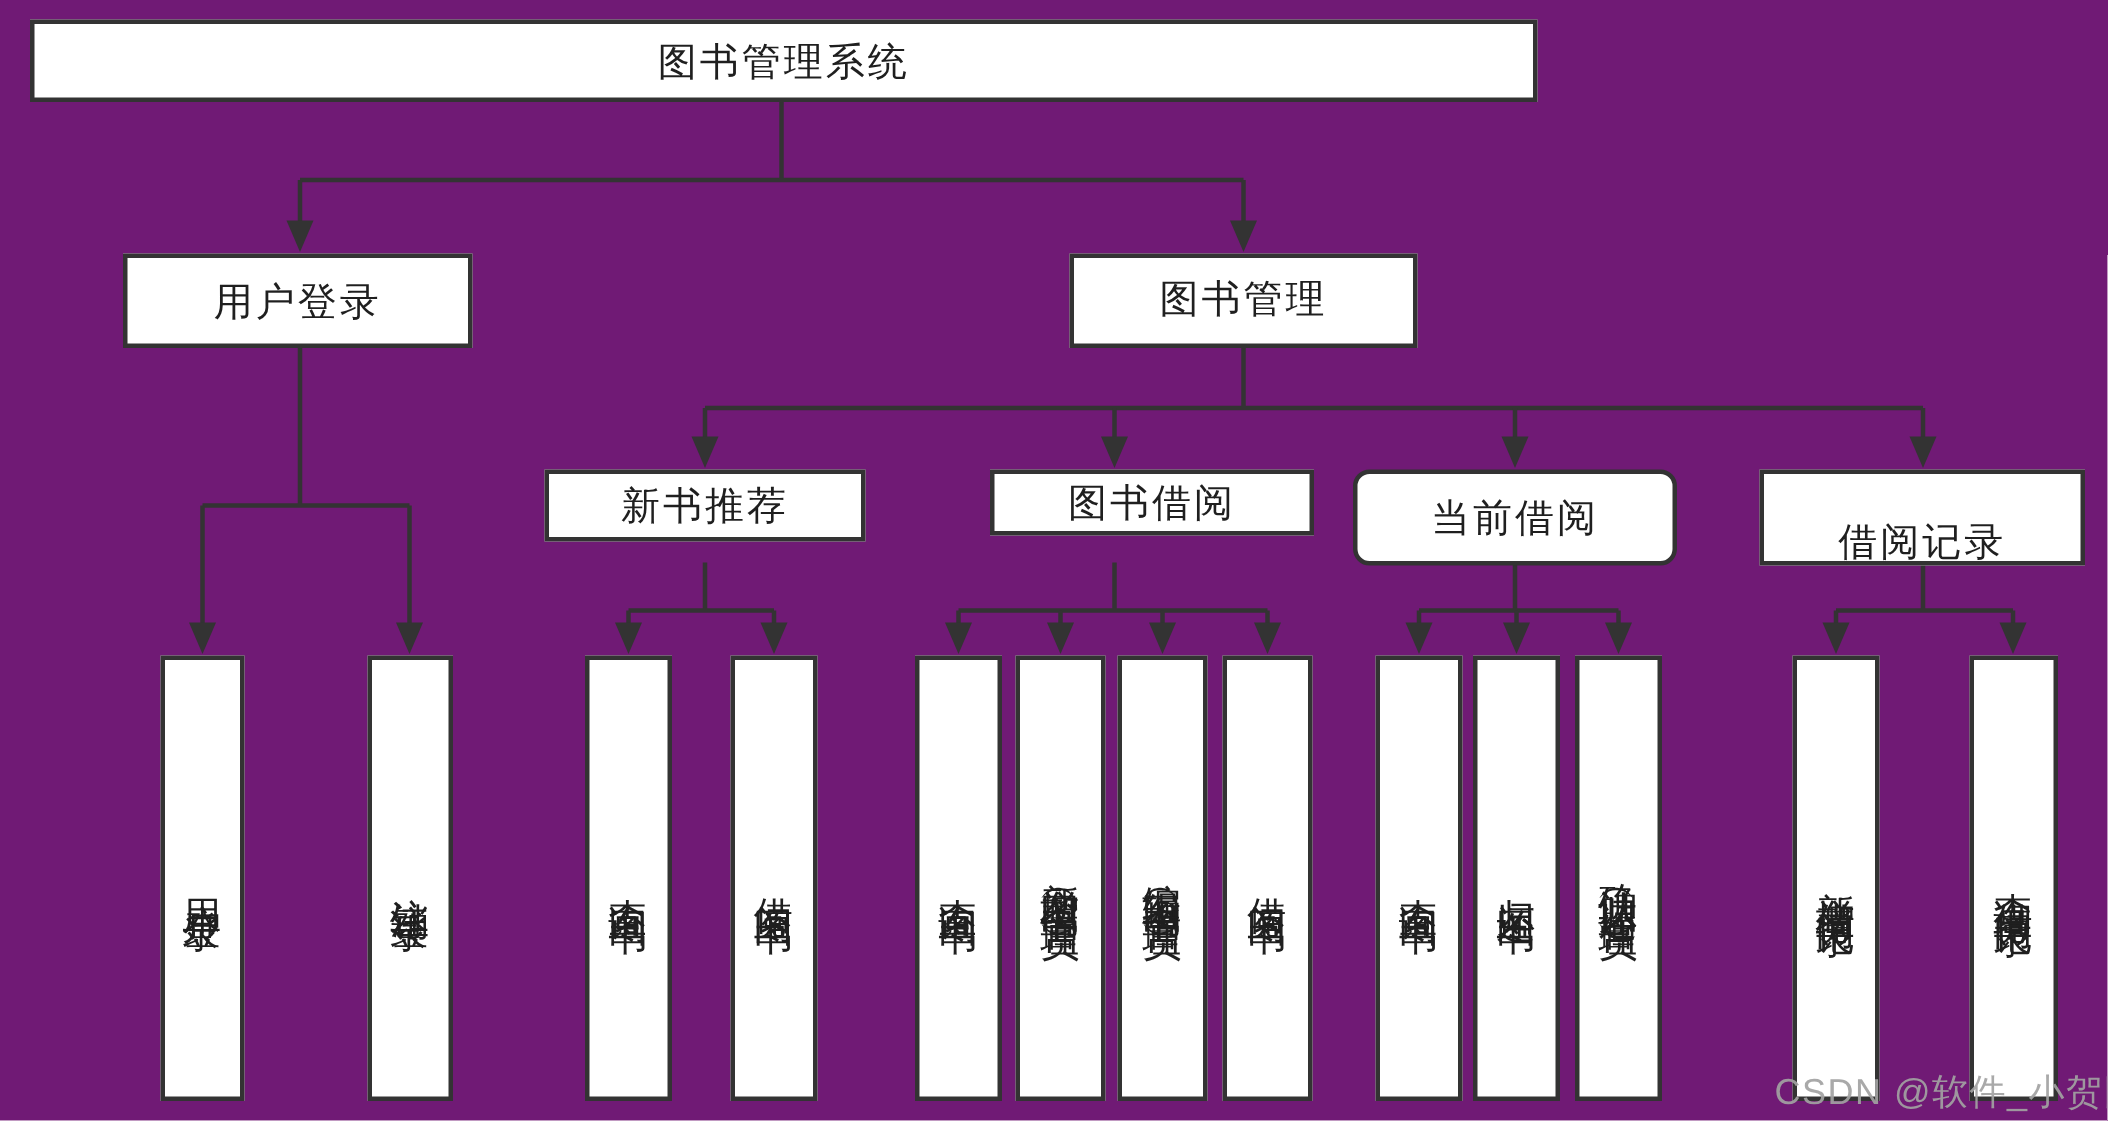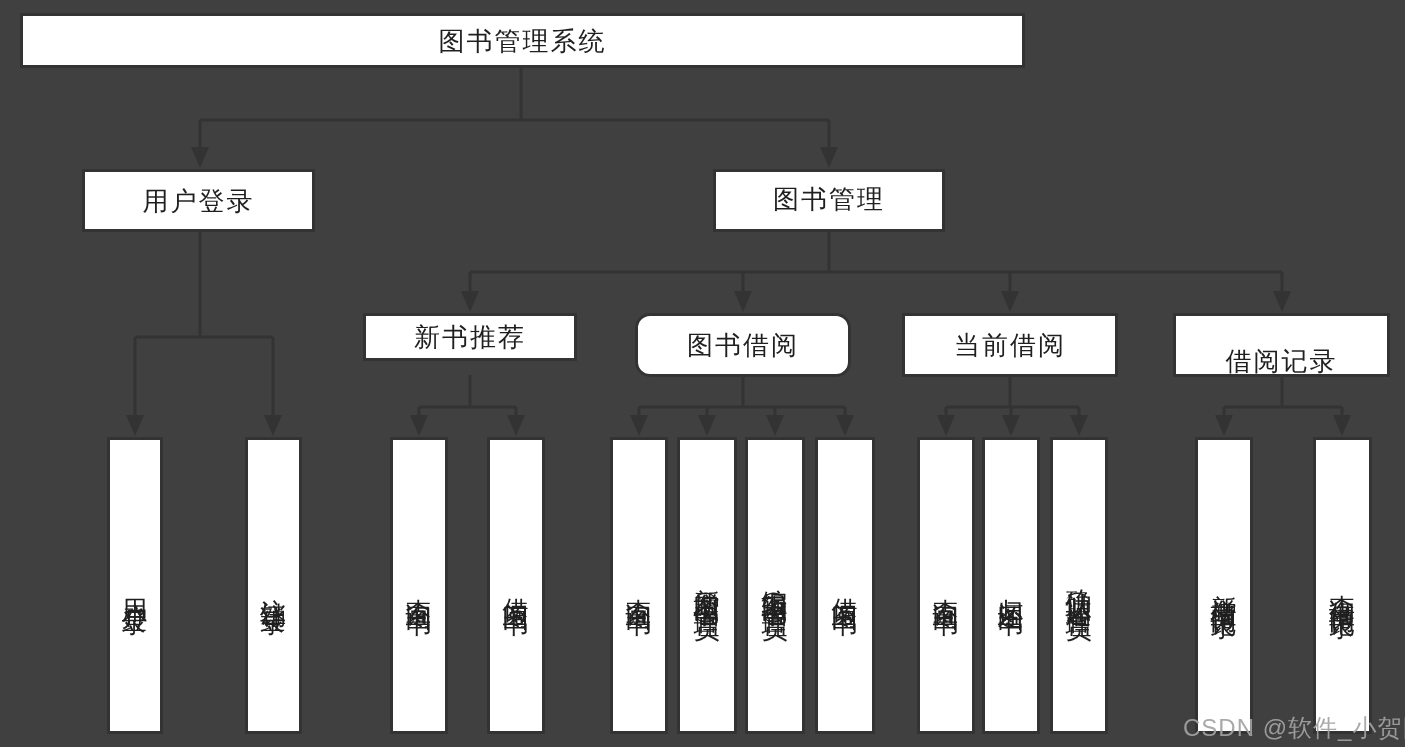--- a/index.html
+++ b/index.html
@@ -1,19 +1,19 @@
 <!DOCTYPE html>
 <html><head>
 <meta charset="utf-8">
 <style>
   html,body{margin:0;padding:0;background:#fff;}
   .canvas{
     position:relative;
     width:1405px;height:747px;
-    background:#404040;
+    background:#701a75;
     overflow:hidden;
     font-family:"Liberation Sans", sans-serif;
     color:#1f1f1f;
   }
   .wires{position:absolute;left:0;top:0;width:1405px;height:747px;}
   .node{
     position:absolute;
     box-sizing:border-box;
     border:3px solid #333333;
     background:#ffffff;
@@ -138,24 +138,24 @@
   <div class="node" style="left:82px;top:169px;width:233px;height:63px;">
     <span>用户登录</span>
   </div>
   <div class="node" style="left:713px;top:169px;width:232px;height:63px;font-family:Liberation Mono, monospace;">
     <span>图书管理</span>
   </div>
 
   <div class="node" style="left:363px;top:313px;width:214px;height:48px;">
     <span>新书推荐</span>
   </div>
-  <div class="node" style="left:635px;top:313px;width:216px;height:64px;border-radius:15px;">
+  <div class="node" style="left:660px;top:313px;width:216px;height:44px;">
     <span>图书借阅</span>
   </div>
-  <div class="node" style="left:902px;top:313px;width:216px;height:64px;">
+  <div class="node" style="left:902px;top:313px;width:216px;height:64px;border-radius:11px;">
     <span>当前借阅</span>
   </div>
   <div class="node" style="left:1173px;top:313px;width:217px;height:64px;align-items:flex-end;">
     <span>借阅记录</span>
   </div>
 
   <div class="node vnode" style="left:107px;top:437px;width:56px;height:297px;">
     <span class="vtext">用户登录</span>
   </div>
   <div class="node vnode" style="left:245px;top:437px;width:57px;height:297px;">

